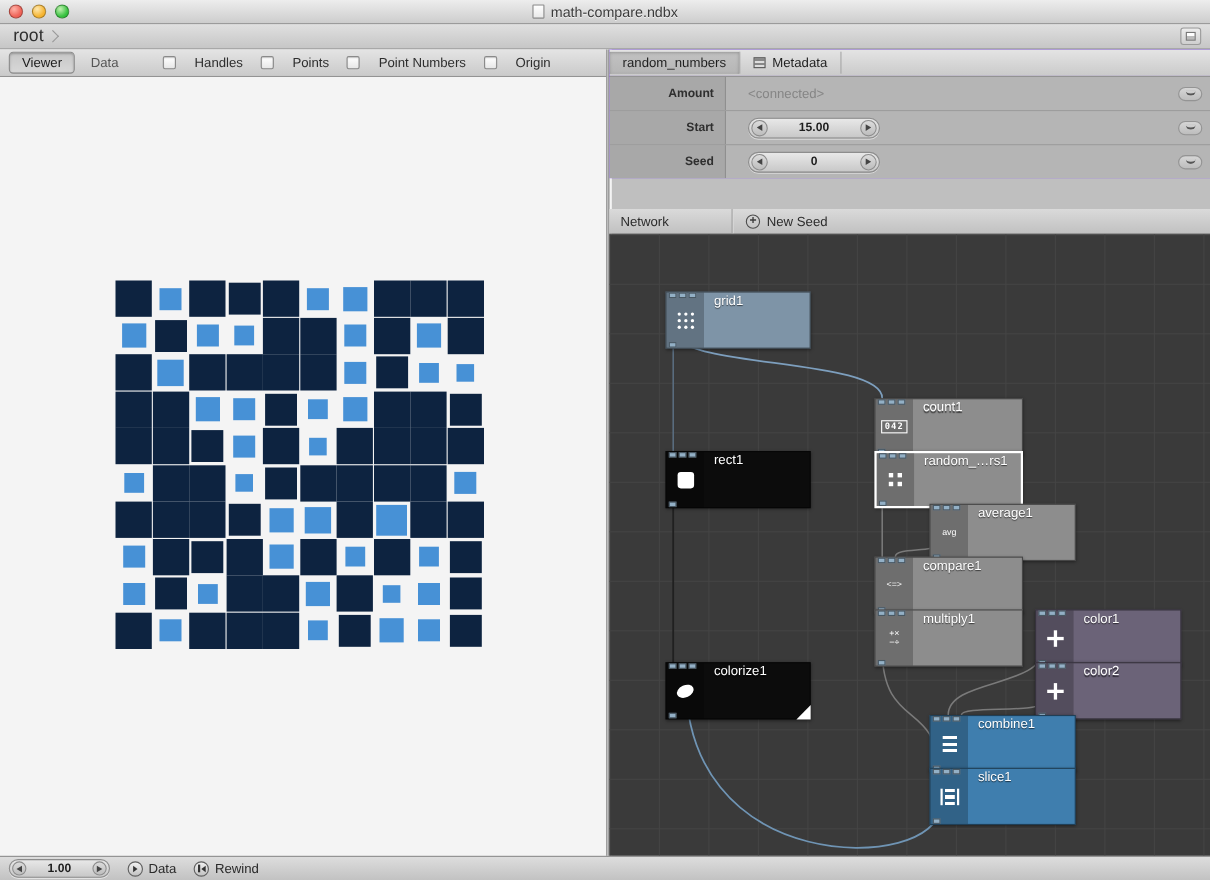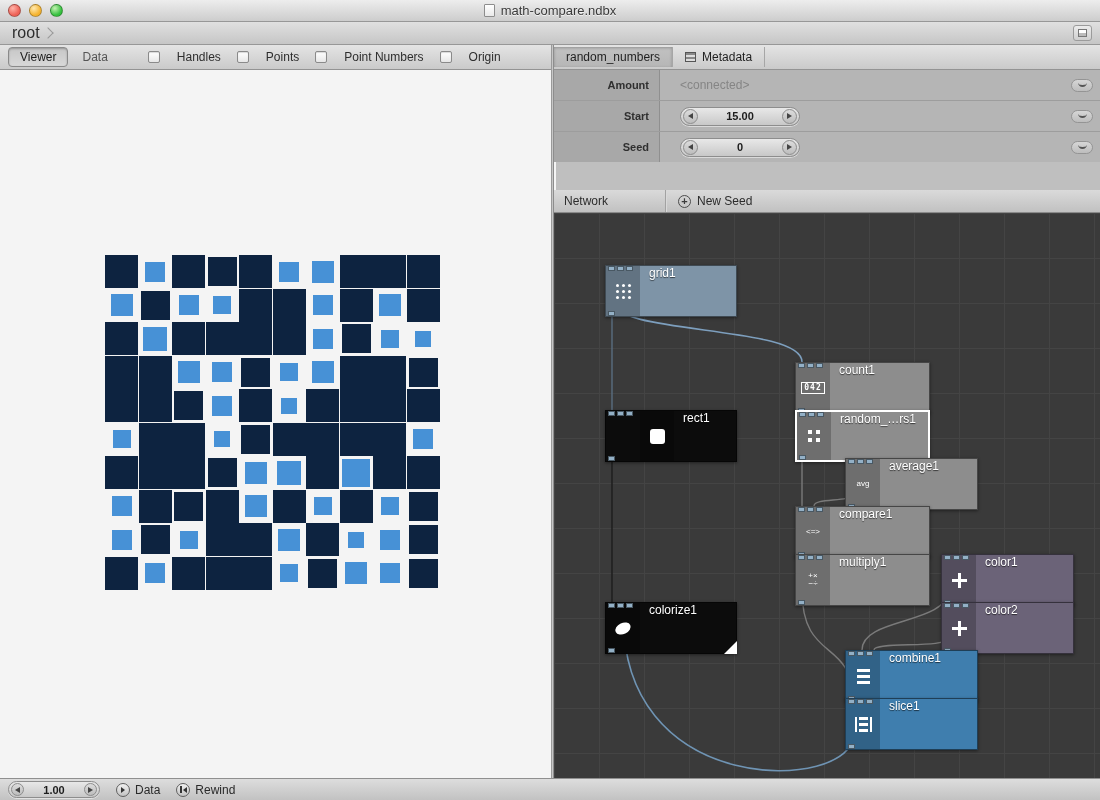--- a/index.html
+++ b/index.html
@@ -421,21 +421,21 @@
           <div class="node" style="left: 387px; top: 389px; width: 133px; background: rgb(107, 99, 120);">
             <div class="node-icon">
               <div class="plus-glyph"></div>
             </div>
             <span class="node-label">color2</span>
             <span class="port top" style="left: 2px;"></span>
             <span class="port top" style="left: 11px;"></span>
             <span class="port top" style="left: 20px;"></span>
             <span class="port bottom" style="left: 2px;"></span>
           </div>
-          <div class="node" style="left: 51px; top: 197px; width: 132px; background: rgb(12, 12, 12); padding-left: 34px;">
+          <div class="node" style="left: 51px; top: 197px; width: 132px; background: rgb(12, 12, 12);">
             <div class="node-icon">
               <div class="rect-glyph"></div>
             </div>
             <span class="node-label">rect1</span>
             <span class="port top" style="left: 2px;"></span>
             <span class="port top" style="left: 11px;"></span>
             <span class="port top" style="left: 20px;"></span>
             <span class="port bottom" style="left: 2px;"></span>
           </div>
           <div class="node" style="left: 51px; top: 389px; width: 132px; background: rgb(12, 12, 12);">

